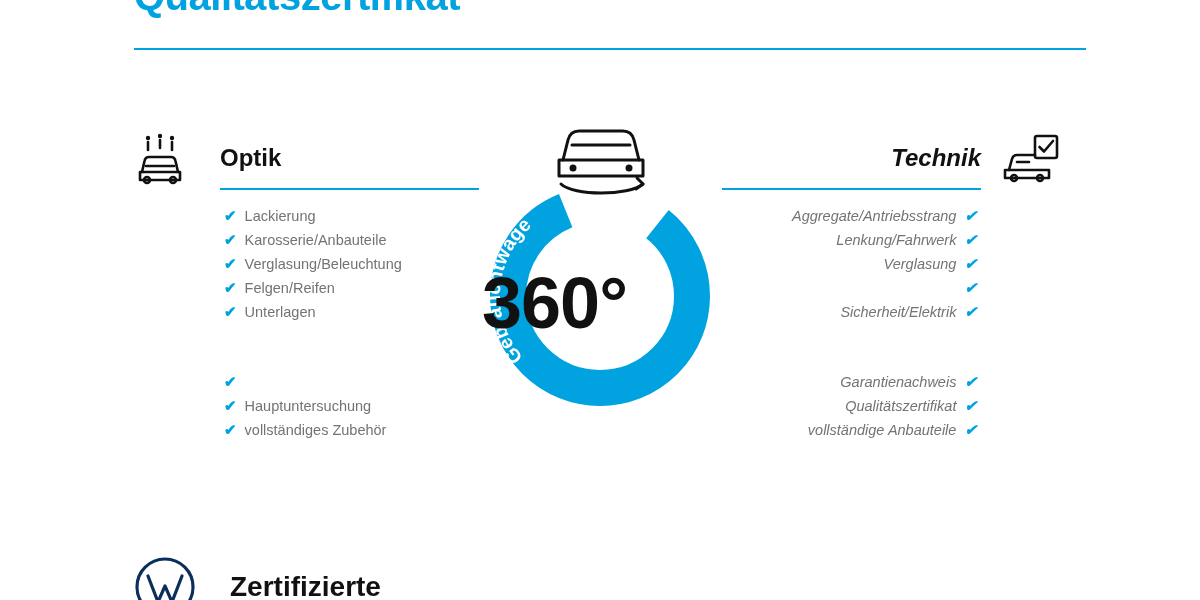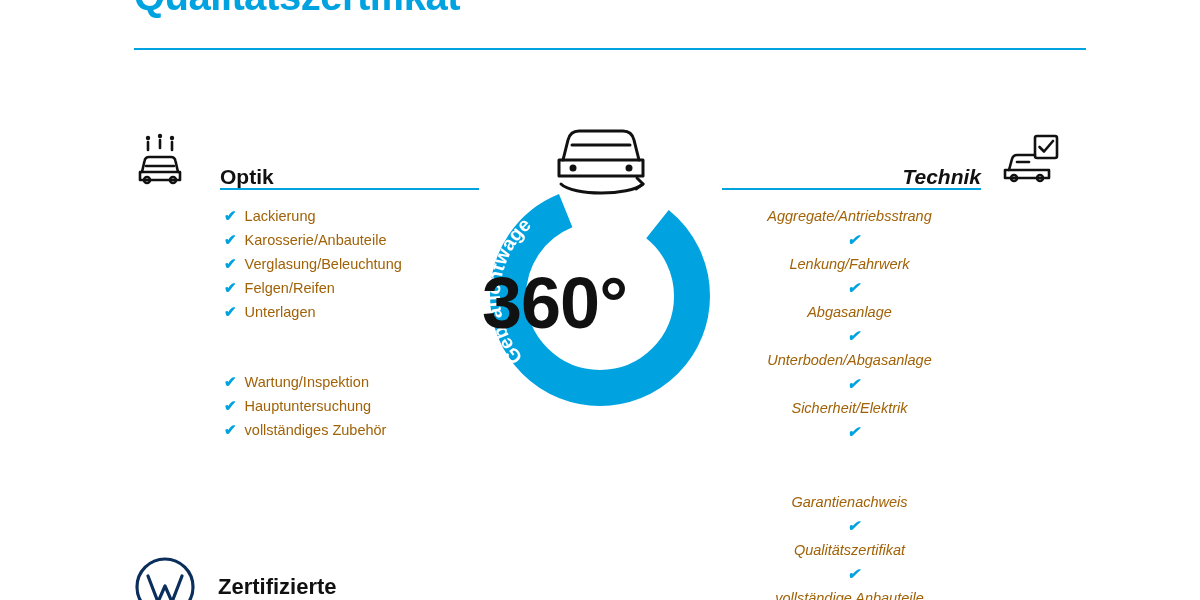--- a/index.html
+++ b/index.html
@@ -57,22 +57,22 @@
   }
 
   .block { position: relative; }
 
   .block-head {
     position: relative;
     height: 76px;
   }
   .block-head .heading {
     position: absolute;
-    bottom: 7px;
-    font-size: 21px;
+    bottom: 24px;
+    font-size: 24px;
     font-weight: bold;
     color: #111;
     white-space: nowrap;
     text-align: right;
   }
   .left .heading { left: 86px; }
   .right .heading { right: 86px; }
 
   .head-rule {
     position: absolute;
@@ -98,31 +98,31 @@
     padding: 0;
     font-size: 14.5px;
   }
   ul.items li {
     display: flex;
     align-items: center;
     line-height: 24px;
     white-space: nowrap;
   }
   .left ul.items li { justify-content: flex-start; padding-left: 90px; }
-  .right ul.items li { justify-content: flex-end; padding-right: 90px; flex-direction: column; }
+  .right ul.items li { justify-content: flex-end; padding-right: 90px; }
 
   .check {
     color: #00a3e0;
     font-size: 15px;
     font-weight: bold;
   }
   .left .check { margin-right: 8px; }
   .right .check { margin-left: 8px; }
 
-  .label-txt { color: #a16207; }
+  .label-txt { color: #737373; }
 
   
   .col-left .block2 { margin-top: 46px; }
   .col-right .block2 { margin-top: 46px; }
 
   
   .ring-wrap {
     position: absolute;
     left: 466px;
     top: 110px;
@@ -162,22 +162,22 @@
     top: 556px;
     display: flex;
     align-items: center;
   }
   .vw-logo {
     width: 62px;
     height: 62px;
     flex: 0 0 62px;
   }
   .footer-text {
-    margin-left: 22px;
-    font-size: 22px;
+    margin-left: 34px;
+    font-size: 28px;
     font-weight: bold;
     color: #111;
     line-height: 28px;
   }
 </style>
 </head>
 <body>
 
 <div class="page">
 
@@ -227,21 +227,20 @@
             <span class="check">✔</span>
             <span class="label-txt">Unterlagen</span>
           </li>
       </ul>
     </div>
 
     <div class="block left block2">
       <ul class="items">
         <li>
             <span class="check">✔</span>
-            <span class="label-txt">Wartung/Inspektion</span>
           </li>
         <li>
             <span class="check">✔</span>
             <span class="label-txt">Hauptuntersuchung</span>
           </li>
         <li>
             <span class="check">✔</span>
             <span class="label-txt">vollständiges Zubehör</span>
           </li>
       </ul>
@@ -270,25 +269,24 @@
       <ul class="items">
         <li>
             <span class="label-txt">Aggregate/Antriebsstrang</span>
             <span class="check">✔</span>
           </li>
         <li>
             <span class="label-txt">Lenkung/Fahrwerk</span>
             <span class="check">✔</span>
           </li>
         <li>
-            <span class="label-txt">Abgasanlage</span>
-            <span class="check">✔</span>
-          </li>
-        <li>
-            <span class="label-txt">Unterboden/Abgasanlage</span>
+            <span class="label-txt">Verglasung</span>
+            <span class="check">✔</span>
+          </li>
+        <li>
             <span class="check">✔</span>
           </li>
         <li>
             <span class="label-txt">Sicherheit/Elektrik</span>
             <span class="check">✔</span>
           </li>
       </ul>
     </div>
 
     <div class="block right block2">

